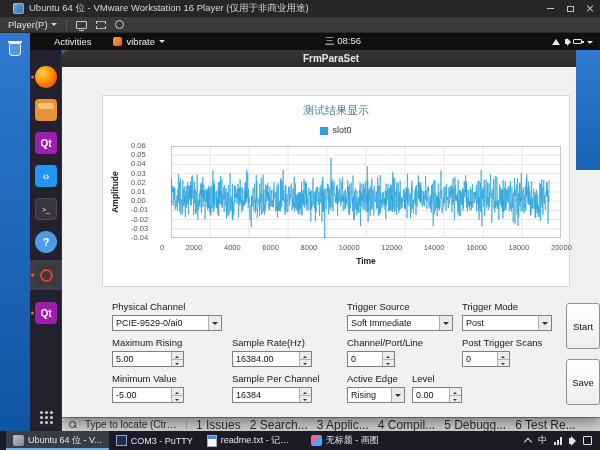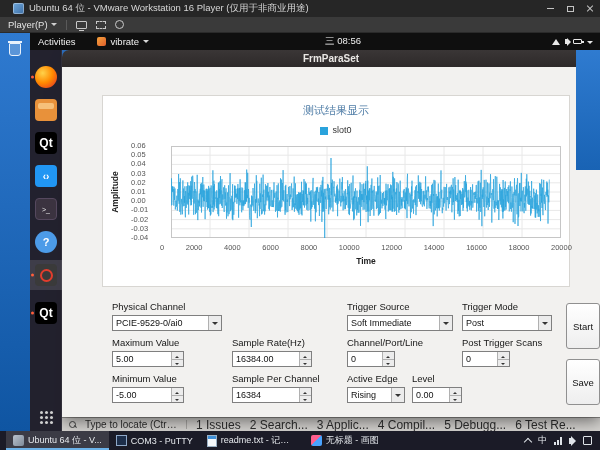--- a/index.html
+++ b/index.html
@@ -29,21 +29,21 @@
 
   
   .win-desktop{position:absolute;left:0;top:33px;width:30px;height:398px;background:linear-gradient(180deg,#2f7ad0,#0f55a2)}
   .rbin{position:absolute;left:9px;top:10px;width:12px;height:13px;border:1px solid #e8f1fb;border-radius:1px 1px 3px 3px;background:rgba(255,255,255,.22)}
   .rbin::before{content:"";position:absolute;left:-2px;top:-3px;width:14px;height:2px;background:#e8f1fb}
   .desktop-patch{position:absolute;left:576px;top:50px;width:24px;height:120px;background:linear-gradient(180deg,#2f7bd0,#1963b4);z-index:6}
 
   
   .ubuntu{position:absolute;left:30px;top:33px;width:570px;height:398px;background:linear-gradient(135deg,#3279cf 0%,#1c5ba8 60%,#174f96 100%)}
   .u-topbar{position:absolute;left:0;top:0;width:570px;height:17px;background:#0f0f0f;display:flex;align-items:center;color:#f0f0f0;font-size:9.5px;z-index:7}
-  .u-activities{margin-left:8px}
+  .u-activities{margin-left:24px}
   .u-appmenu{margin-left:22px;display:flex;align-items:center;gap:4px}
   .u-appicon{width:9px;height:9px;border-radius:2px;background:linear-gradient(135deg,#f6a33c,#df5e2c)}
   .u-caret{border:3px solid transparent;border-top-color:#d8d8d8;margin-top:3px}
   .u-clock{position:absolute;left:calc(50% + 28px);transform:translateX(-50%);font-size:9.5px}
   .u-status{position:absolute;right:7px;display:flex;align-items:center;gap:5px}
   .u-net{width:0;height:0;border-left:4px solid transparent;border-right:4px solid transparent;border-bottom:6px solid #e8e8e8}
   .u-spk{position:relative;width:3px;height:5px;background:#e8e8e8}
   .u-spk::after{content:"";position:absolute;left:2px;top:-1.5px;border-left:4px solid #e8e8e8;border-top:4px solid transparent;border-bottom:4px solid transparent}
   .u-bat{position:relative;width:9px;height:5px;border:1px solid #e8e8e8;border-radius:1px}
   .u-bat::after{content:"";position:absolute;right:-2.5px;top:0.5px;width:1.5px;height:2px;background:#e8e8e8}
@@ -51,21 +51,21 @@
 
   
   .dock{position:absolute;left:0;top:17px;width:32px;height:381px;background:rgba(34,30,40,.96);border-right:1px solid rgba(255,255,255,.07);z-index:5}
   .dcell{position:absolute;left:0;width:32px;height:30px;display:flex;align-items:center;justify-content:center}
   .dcell.active{background:rgba(255,255,255,.13)}
   .dot{position:absolute;left:1px;top:50%;transform:translateY(-50%);width:3px;height:3px;border-radius:50%;background:#ff5e3a}
   .ic{width:22px;height:22px;border-radius:4px;display:flex;align-items:center;justify-content:center;font-weight:bold;color:#fff}
   .ic-ff{border-radius:50%;background:radial-gradient(circle at 35% 32%,#ffd24a,#ff8a00 48%,#e8431f 85%)}
   .ic-files{background:#e8913a;position:relative}
   .ic-files::before{content:"";position:absolute;left:3px;top:4px;width:16px;height:6px;background:#f6c07a;border-radius:2px}
-  .ic-qt{background:#000000;font-size:12px}
+  .ic-qt{background:#a21caf;font-size:10px}
   .ic-code{background:#2196f3;font-size:10px}
   .ic-term{background:#3b3340;border:1px solid #55485e;font-size:7px;color:#eee;font-weight:normal}
   .ic-help{border-radius:50%;background:#4c9be8;font-size:11px}
   .ic-rec{background:#3a3a3a;position:relative}
   .rec-ring{display:block;width:13px;height:13px;border:2.5px solid #e23d2d;border-radius:50%}
   .ic-grid{background:transparent;position:relative}
   .ic-grid i{position:absolute;left:5px;top:5px;width:3px;height:3px;border-radius:50%;background:#cfcfcf;
     box-shadow:5px 0 0 #cfcfcf,10px 0 0 #cfcfcf,0 5px 0 #cfcfcf,5px 5px 0 #cfcfcf,10px 5px 0 #cfcfcf,0 10px 0 #cfcfcf,5px 10px 0 #cfcfcf,10px 10px 0 #cfcfcf}
 
   
@@ -290,21 +290,21 @@
         </div>
 
         <div class="fg" style="left:50px;top:234px;width:110px">
           <span class="flabel">Physical Channel</span>
           <div class="combo">
             <span class="val">PCIE-9529-0/ai0</span>
             <span class="arr"></span>
           </div>
         </div>
         <div class="fg" style="left:50px;top:270px;width:72px">
-          <span class="flabel">Maximum Value</span>
+          <span class="flabel">Maximum Rising</span>
           <div class="spin">
             <span class="val">5.00</span>
             <span class="btns">
                 <i class="up"></i>
                 <i class="dn"></i>
               </span>
           </div>
         </div>
         <div class="fg" style="left:50px;top:306px;width:72px">
           <span class="flabel">Minimum Value</span>

